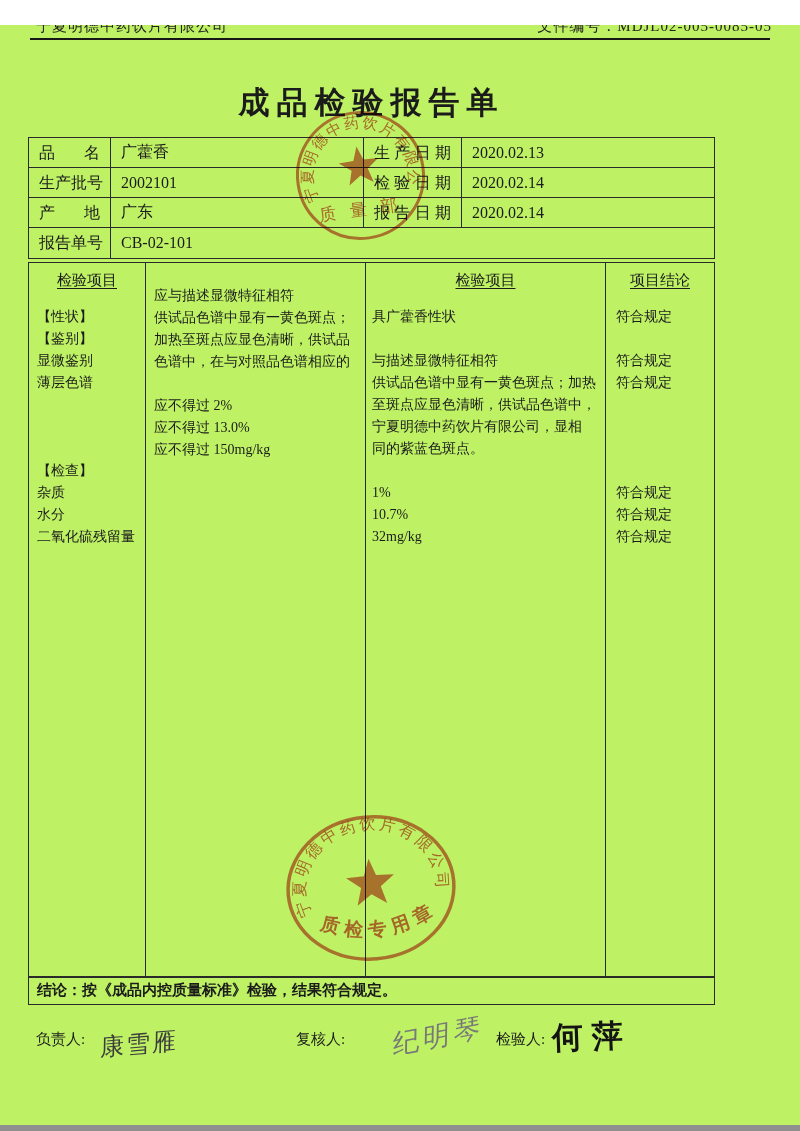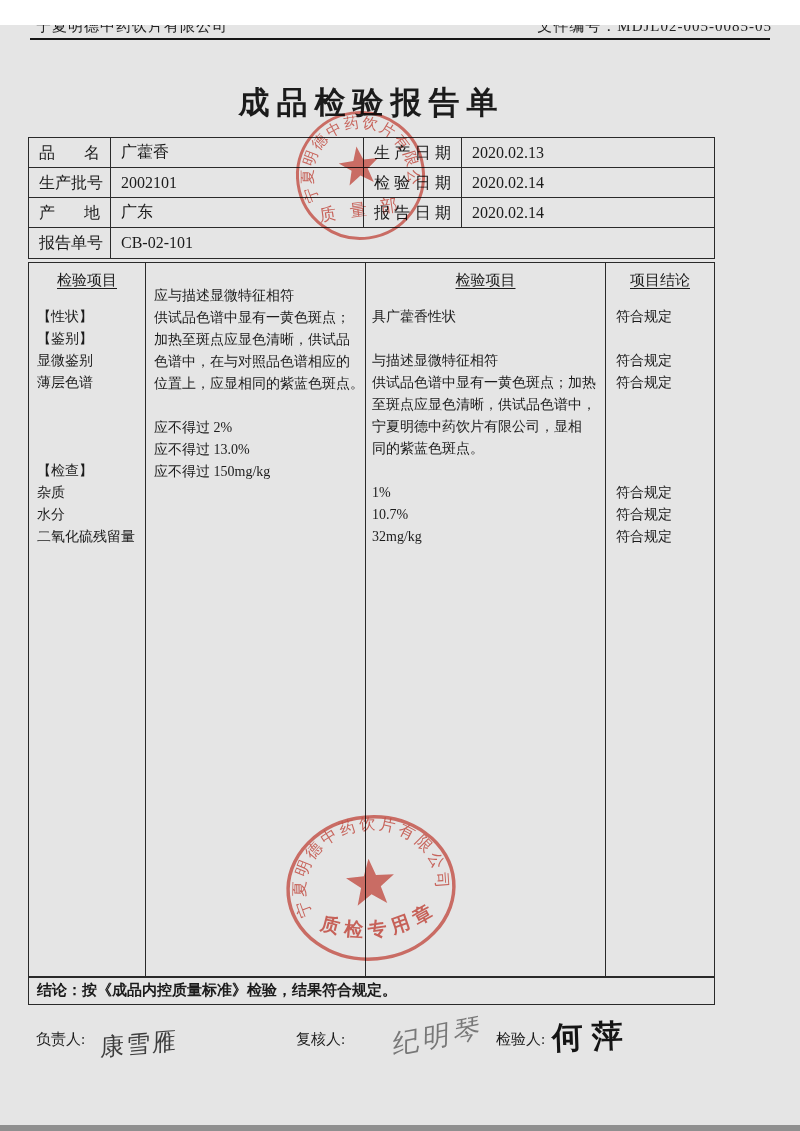--- a/index.html
+++ b/index.html
@@ -1,16 +1,16 @@
 <!DOCTYPE html>
 <html><head>
 <meta charset="utf-8">
 <style>
   html,body{margin:0;padding:0;background:#ffffff;}
-  .page{position:relative;width:800px;height:1131px;background:#e5e5e5;overflow:hidden;
+  .page{position:relative;width:800px;height:1131px;background:#bef264;overflow:hidden;
         font-family:"Liberation Serif","DejaVu Serif",serif;color:#1b1b1b;}
   
   .hdr-text{position:absolute;top:17px;font-size:15px;letter-spacing:1px;color:#222;white-space:nowrap;}
   .hdr-left{left:36px;}
   .hdr-right{right:28px;}
   .hdr-clip{position:absolute;top:0;left:0;width:800px;height:25px;background:#fff;z-index:4;}
   .hdr-rule{position:absolute;top:38px;left:30px;width:740px;height:2px;background:#161616;}
   
   .title{position:absolute;top:82px;left:28px;width:687px;text-align:center;
          font-size:31px;font-weight:bold;letter-spacing:7px;}
@@ -109,21 +109,20 @@
           <div class="ln">二氧化硫残留量</div>
         </div>
     </div>
     <div class="mcol c2">
       <div class="mbody">
           <div class="ln"></div>
           <div class="ln">应与描述显微特征相符</div>
           <div class="ln">供试品色谱中显有一黄色斑点；</div>
           <div class="ln">加热至斑点应显色清晰，供试品</div>
           <div class="ln">色谱中，在与对照品色谱相应的</div>
-          <div class="ln">位置上，应显相同的紫蓝色斑点。</div>
           <div class="ln"></div>
           <div class="ln">应不得过 2%</div>
           <div class="ln">应不得过 13.0%</div>
           <div class="ln">应不得过 150mg/kg</div>
         </div>
     </div>
     <div class="mcol c3">
       <div class="mhead"><span>检验项目</span></div>
       <div class="mbody">
           <div class="ln">具广藿香性状</div>

